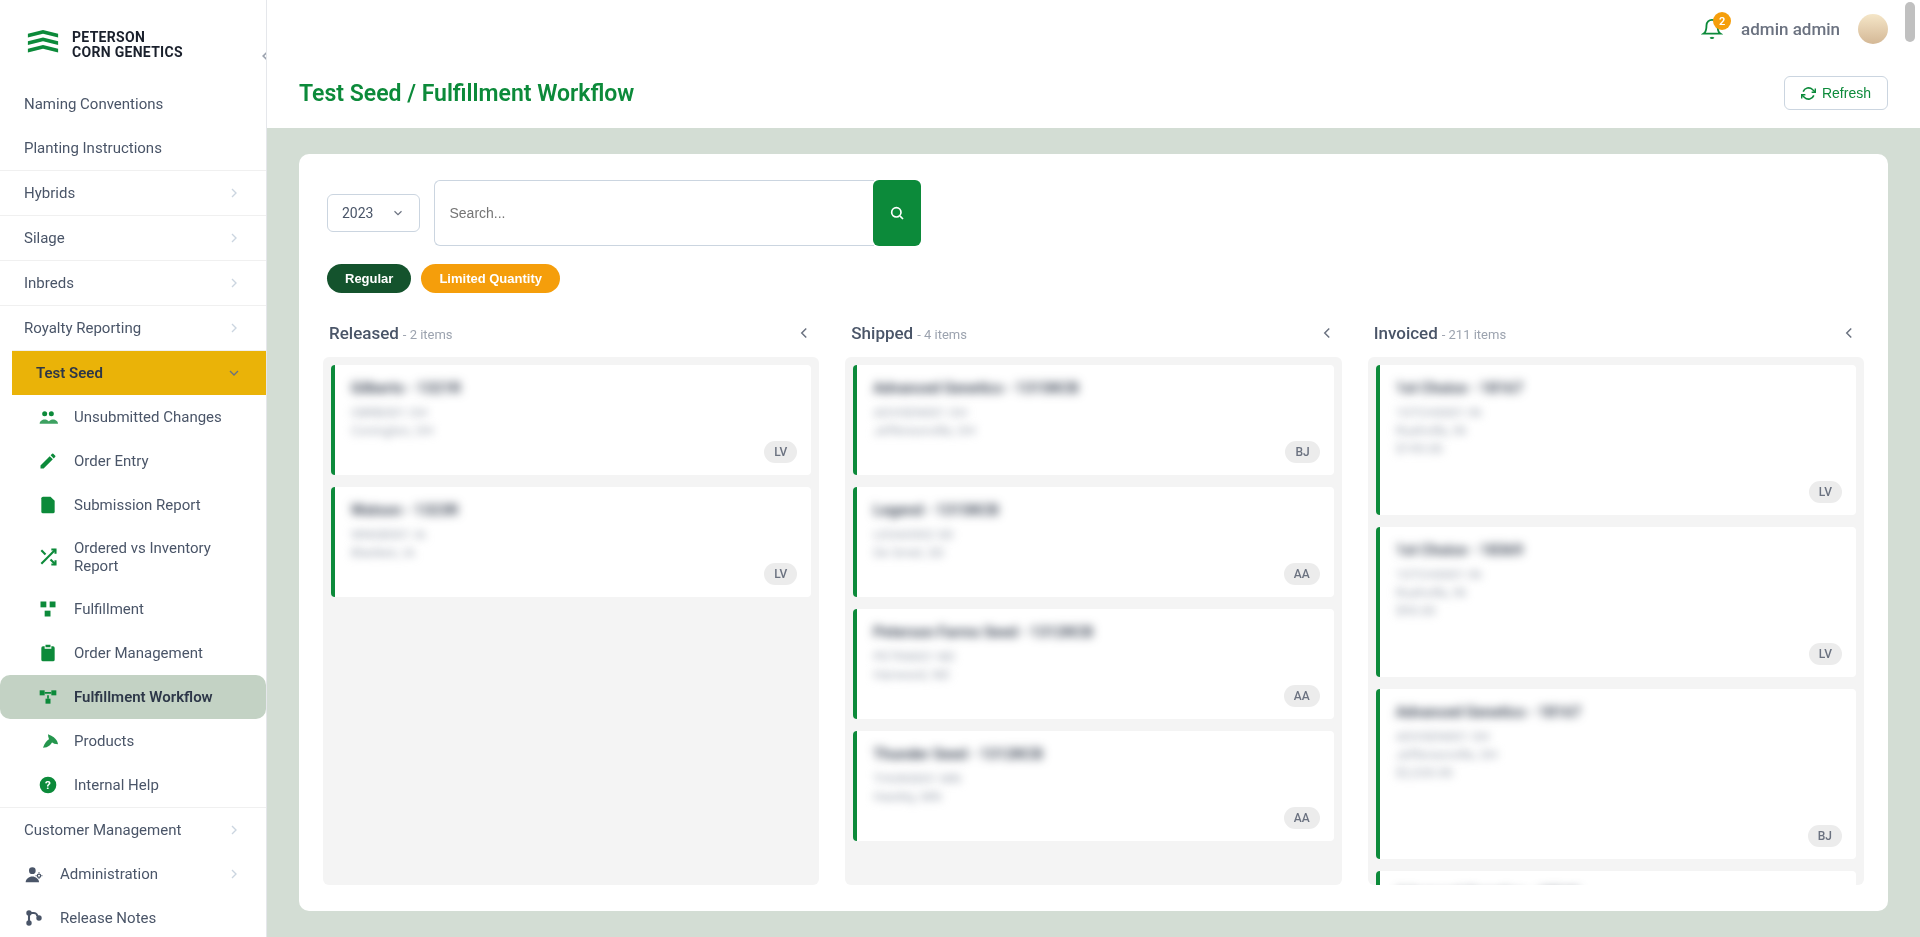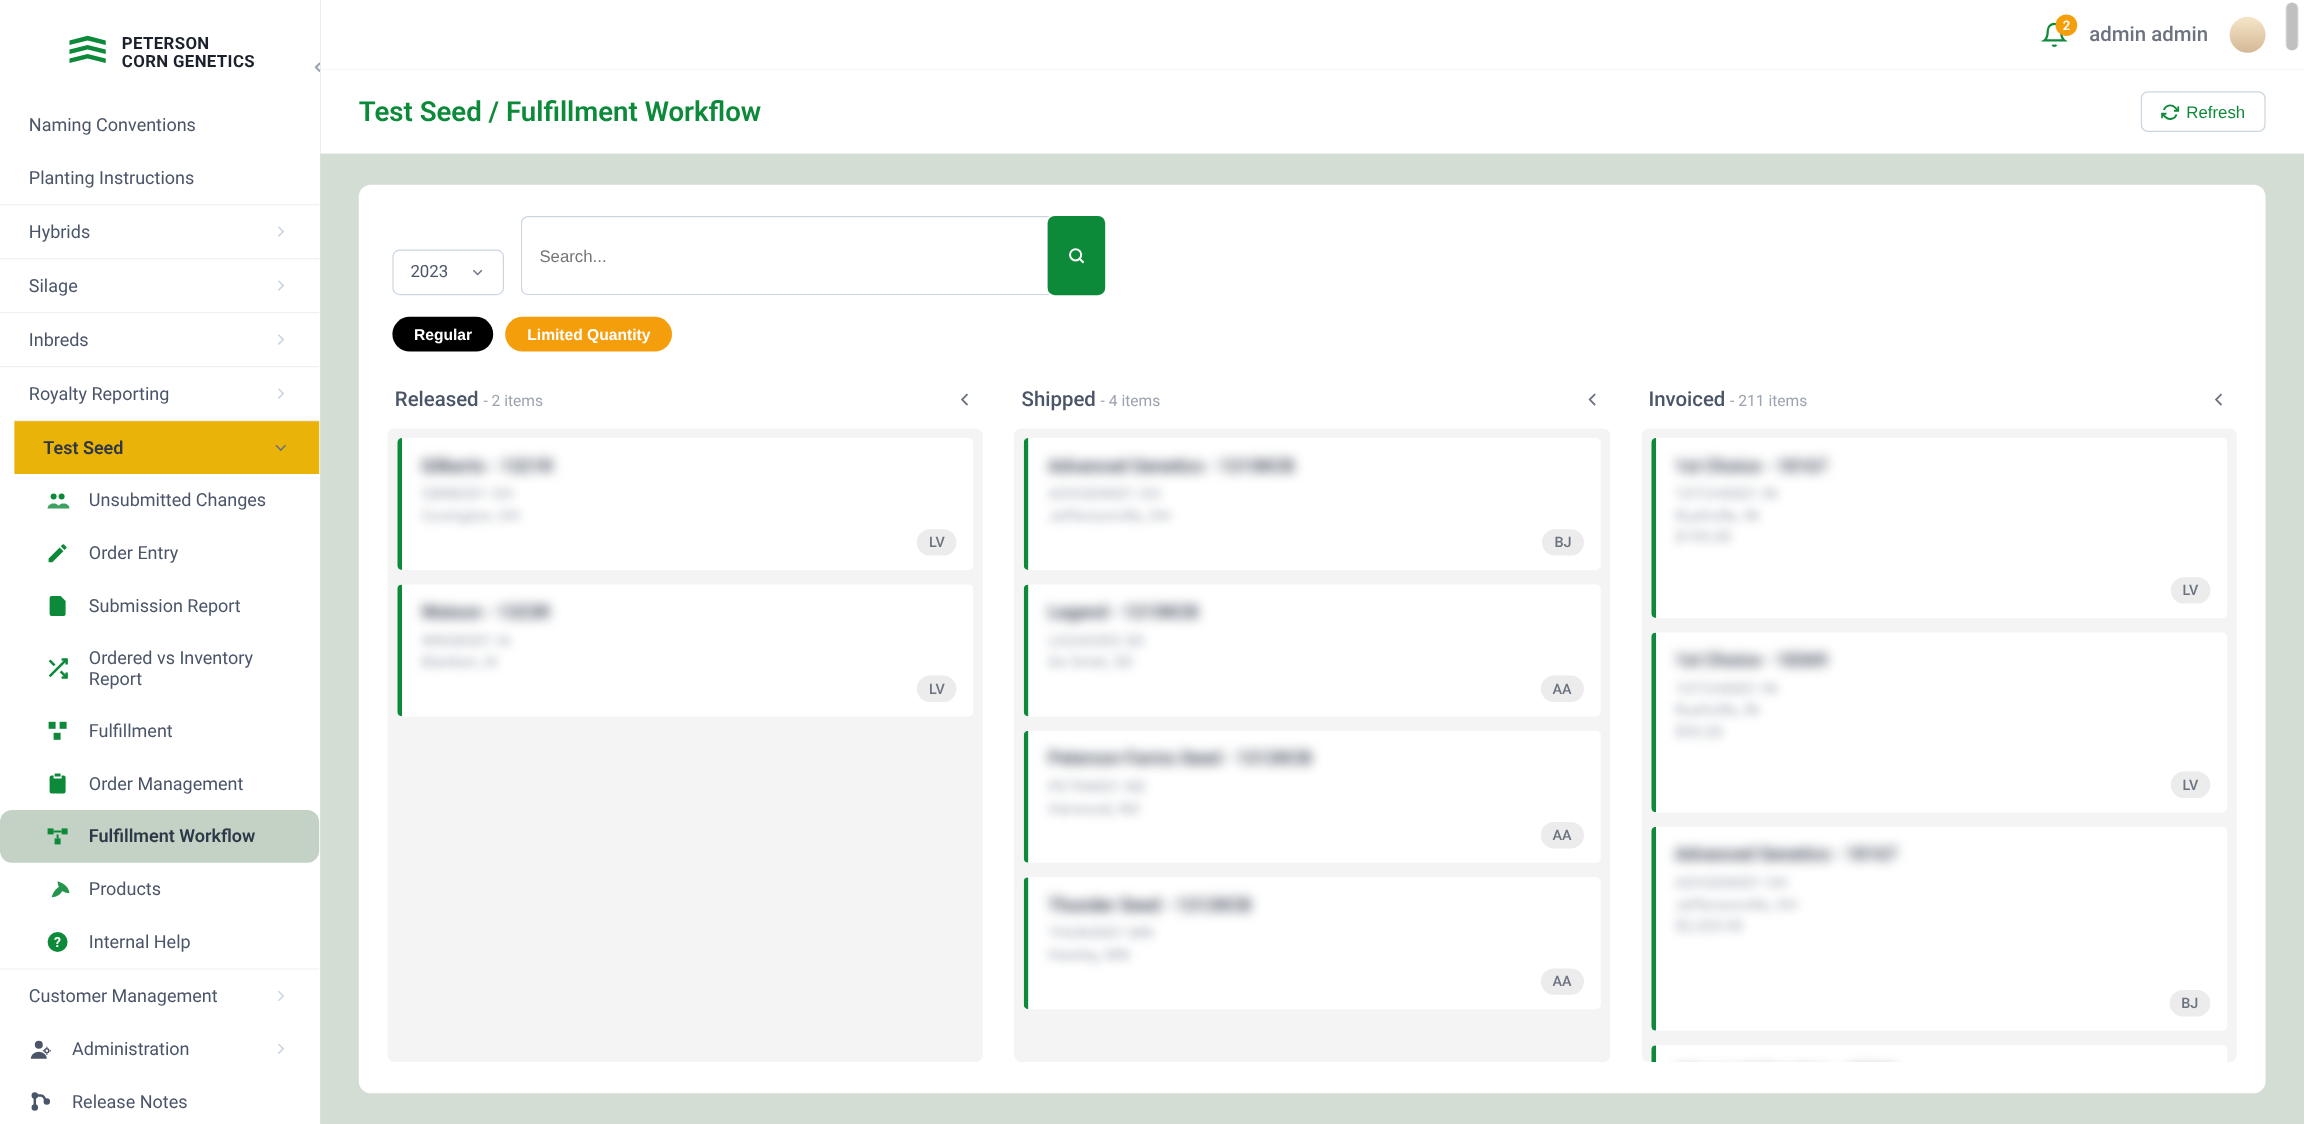--- a/index.html
+++ b/index.html
@@ -2,21 +2,21 @@
 <html><head>
 <meta charset="utf-8">
 <style>
 * { margin: 0; padding: 0; box-sizing: border-box; }
 body { font-family: -apple-system, BlinkMacSystemFont, "Segoe UI", Roboto, sans-serif; background: #d3ddd4; color: #4a5568; overflow: hidden; }
 
 .app { display: flex; height: 937px; width: 1920px; }
 
 
 .sidebar { width: 267px; background: #fff; height: 100%; overflow-y: auto; position: relative; border-right: 1px solid #e5e7eb; }
-.logo { padding: 28px 24px 20px; display: flex; align-items: center; gap: 10px; justify-content: center; }
+.logo { padding: 28px 24px 20px; display: flex; align-items: center; gap: 10px; }
 .logo-icon { width: 38px; height: 34px; }
 .logo-text { font-size: 14px; font-weight: 700; color: #1a202c; line-height: 1.1; letter-spacing: 0.3px; }
 .collapse-btn { position: absolute; right: -10px; top: 45px; width: 22px; height: 22px; display: flex; align-items: center; justify-content: center; color: #9ca3af; cursor: pointer; }
 
 .nav-item { padding: 13px 24px; font-size: 15px; color: #4a5568; cursor: pointer; display: flex; align-items: center; justify-content: space-between; border-top: 1px solid #f0f0f0; }
 .nav-item.no-border { border-top: none; }
 .nav-item.active { background: #eab308; color: #2d3748; font-weight: 600; margin-left: 12px; }
 .nav-chevron { width: 16px; height: 16px; color: #cbd5e0; }
 
 .sub-item { padding: 12px 24px 12px 38px; display: flex; align-items: center; gap: 16px; font-size: 15px; color: #4a5568; cursor: pointer; }
@@ -33,29 +33,29 @@
 .username { font-size: 17px; color: #6b7280; font-weight: 500; }
 .avatar { width: 30px; height: 30px; border-radius: 50%; background: linear-gradient(#f5e6c8, #d4b896); }
 
 .titlebar { background: #fff; padding: 18px 32px; display: flex; justify-content: space-between; align-items: center; }
 .title { font-size: 23px; font-weight: 600; color: #0c8a3a; }
 .refresh-btn { border: 1px solid #cbd5e0; background: #fff; color: #0c8a3a; padding: 8px 16px; border-radius: 6px; font-size: 14px; display: flex; align-items: center; gap: 6px; cursor: pointer; }
 
 .content { padding: 26px 32px; flex: 1; overflow: hidden; }
 .panel { background: #fff; border-radius: 10px; padding: 26px 18px; height: 100%; display: flex; flex-direction: column; }
 
-.filters { display: flex; gap: 14px; align-items: flex-end; margin-bottom: 18px; padding: 0 10px; }
+.filters { display: flex; gap: 14px; align-items: center; margin-bottom: 18px; padding: 0 10px; }
 .year-select { border: 1px solid #cbd5e0; border-radius: 6px; padding: 10px 14px; display: flex; align-items: center; gap: 18px; cursor: pointer; font-size: 14px; }
 .search-wrap { display: flex; }
 .search-input { border: 1px solid #cbd5e0; border-radius: 6px 0 0 6px; padding: 24px 14px; font-size: 14px; width: 440px; outline: none; border-right: none; }
 .search-btn { background: #0c8a3a; border: none; border-radius: 6px; padding: 0 16px; cursor: pointer; display: flex; align-items: center; justify-content: center; margin-left: -1px; }
 
 .pills { display: flex; gap: 10px; margin-bottom: 22px; padding: 0 10px; }
 .pill { border: none; border-radius: 16px; padding: 7px 18px; font-size: 13px; font-weight: 600; cursor: pointer; }
-.pill.regular { background: #000000; color: #fff; }
+.pill.regular { background: #14532d; color: #fff; }
 .pill.limited { background: #f59e0b; color: #fff; }
 
 .columns { display: flex; gap: 26px; flex: 1; overflow: hidden; padding: 0 6px; }
 .col { flex: 1; min-width: 0; display: flex; flex-direction: column; }
 .col-header { display: flex; justify-content: space-between; align-items: center; padding: 8px 6px 14px; }
 .col-title { font-size: 17px; color: #4a5568; font-weight: 500; }
 .col-count { font-size: 13px; color: #9ca3af; font-weight: 400; }
 .col-chev { width: 18px; height: 18px; color: #6b7280; cursor: pointer; }
 .col-body { flex: 1; overflow: hidden; background: #f4f4f4; border-radius: 6px; padding: 8px; }
 

